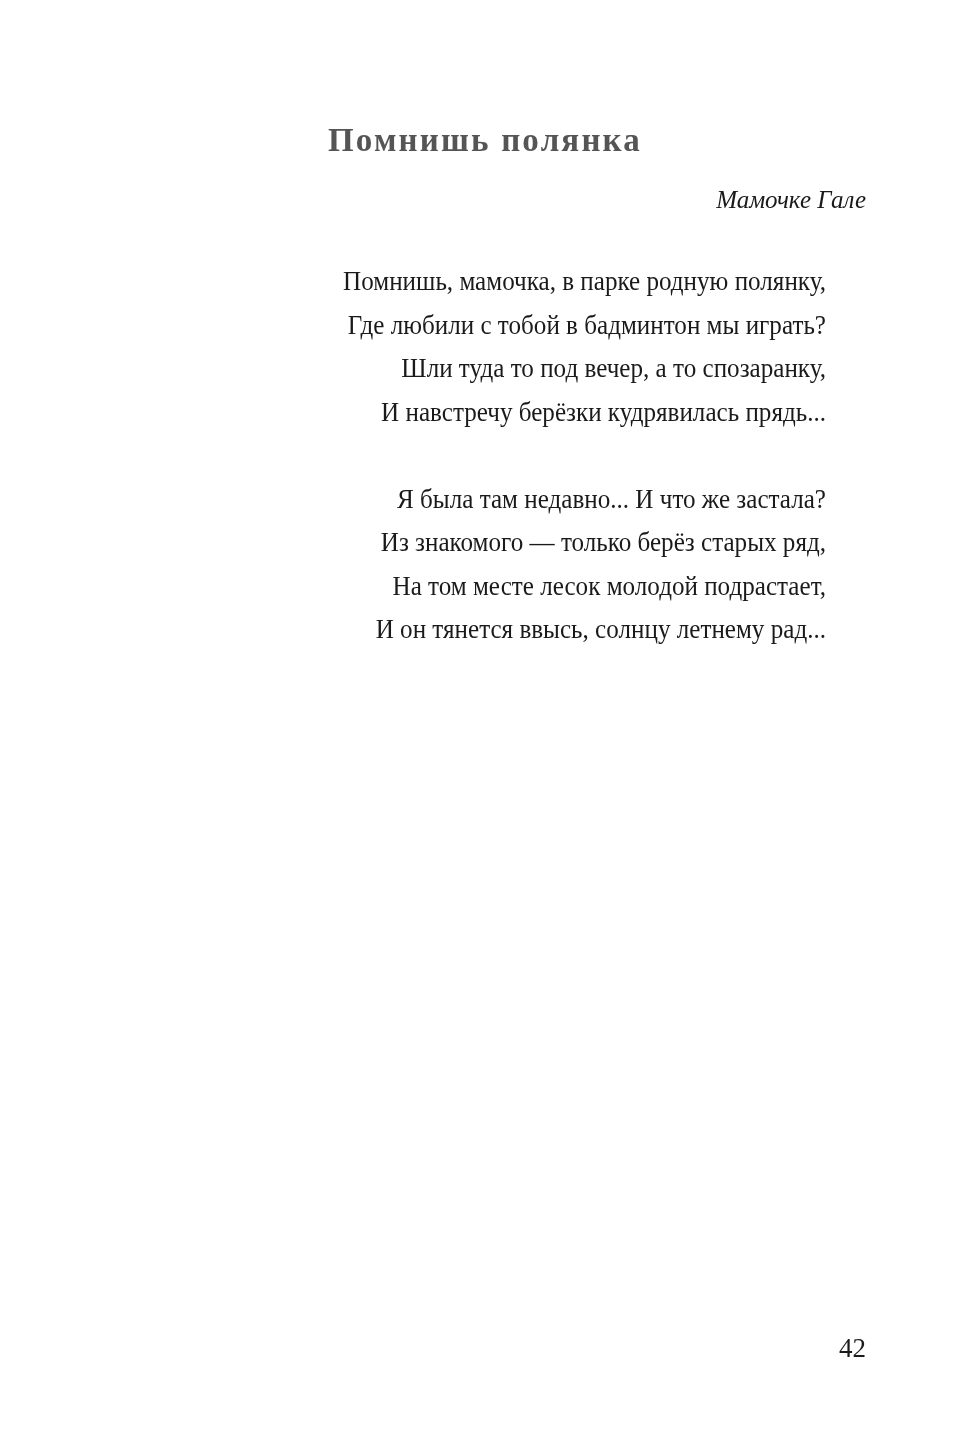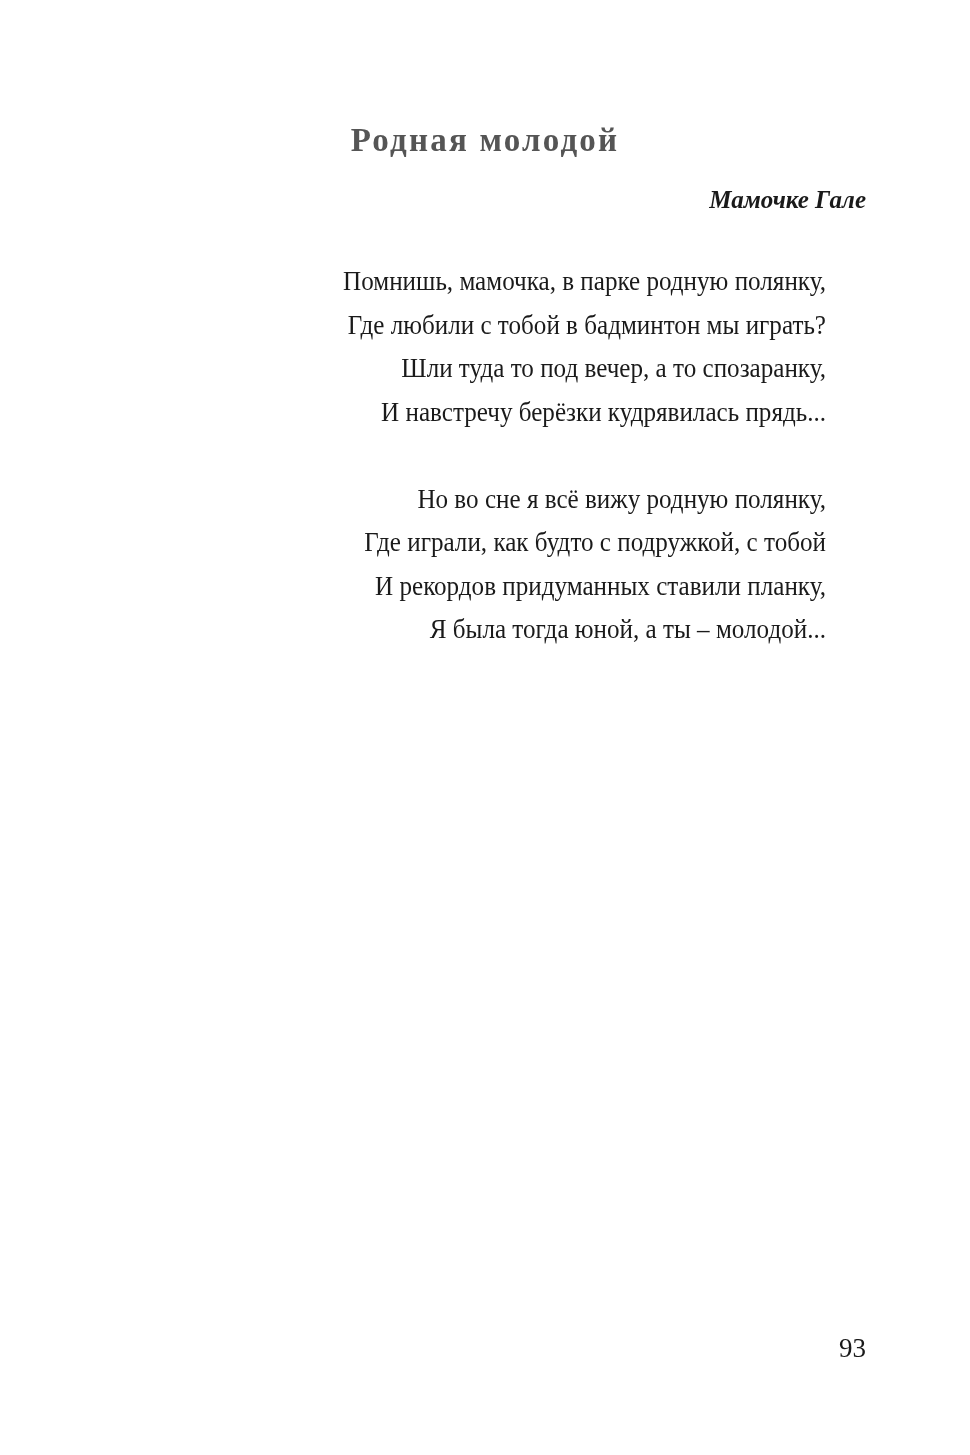--- a/index.html
+++ b/index.html
@@ -26,21 +26,21 @@
       letter-spacing: 2.2px;
       color: #555555;
       line-height: 44px;
     }
     .dedication {
       position: absolute;
       top: 183px;
       right: 104px;
       font-size: 25px;
       font-style: italic;
-      font-weight: bold;
+      font-weight: normal;
       color: #1a1a1a;
       line-height: 34px;
     }
     .poem {
       position: absolute;
       top: 260px;
       left: 175px;
       width: 700px;
     }
     .stanza {
@@ -63,32 +63,32 @@
       top: 1328px;
       right: 104px;
       font-size: 27px;
       line-height: 40px;
       color: #1a1a1a;
     }
   </style>
 </head>
 <body>
 
-<h1 class="page-title">Родная молодой</h1>
+<h1 class="page-title">Помнишь полянка</h1>
 
 <div class="dedication">Мамочке Гале</div>
 
 <div class="poem">
   <div class="stanza">
     <span class="line">Помнишь, мамочка, в парке родную полянку,</span>
     <span class="line">Где любили с тобой в бадминтон мы играть?</span>
     <span class="line">Шли туда то под вечер, а то спозаранку,</span>
     <span class="line">И навстречу берёзки кудрявилась прядь...</span>
   </div>
   <div class="stanza">
-    <span class="line">Но во сне я всё вижу родную полянку,</span>
-    <span class="line">Где играли, как будто с подружкой, с тобой</span>
-    <span class="line">И рекордов придуманных ставили планку,</span>
-    <span class="line">Я была тогда юной, а ты – молодой...</span>
+    <span class="line">Я была там недавно... И что же застала?</span>
+    <span class="line">Из знакомого — только берёз старых ряд,</span>
+    <span class="line">На том месте лесок молодой подрастает,</span>
+    <span class="line">И он тянется ввысь, солнцу летнему рад...</span>
   </div>
 </div>
 
-<div class="page-number">93</div>
+<div class="page-number">42</div>
 
 </body></html>

